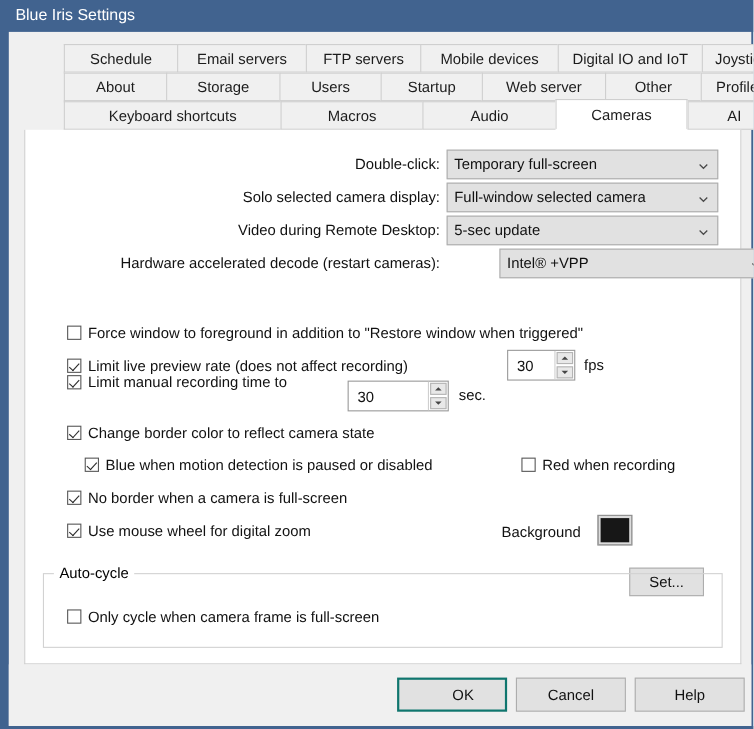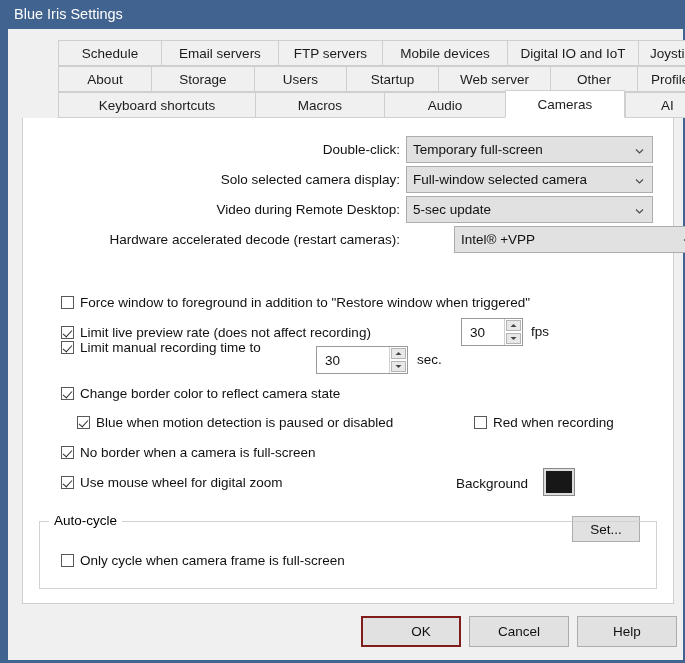--- a/index.html
+++ b/index.html
@@ -286,21 +286,21 @@
     background: #e1e1e1;
     border: 1px solid #adadad;
     box-sizing: border-box;
     display: flex;
     align-items: center;
     justify-content: center;
     font-size: 13.5px;
     color: #111;
   }
   .fbtn.primary {
-    border: 2px solid #7f1d1d;
+    border: 2px solid #0f766e;
     padding-left: 20px;
   }
 </style>
 </head>
 <body>
 
 <div id="window">
 
   <div id="titlebar">
     <span>Blue Iris Settings</span>

